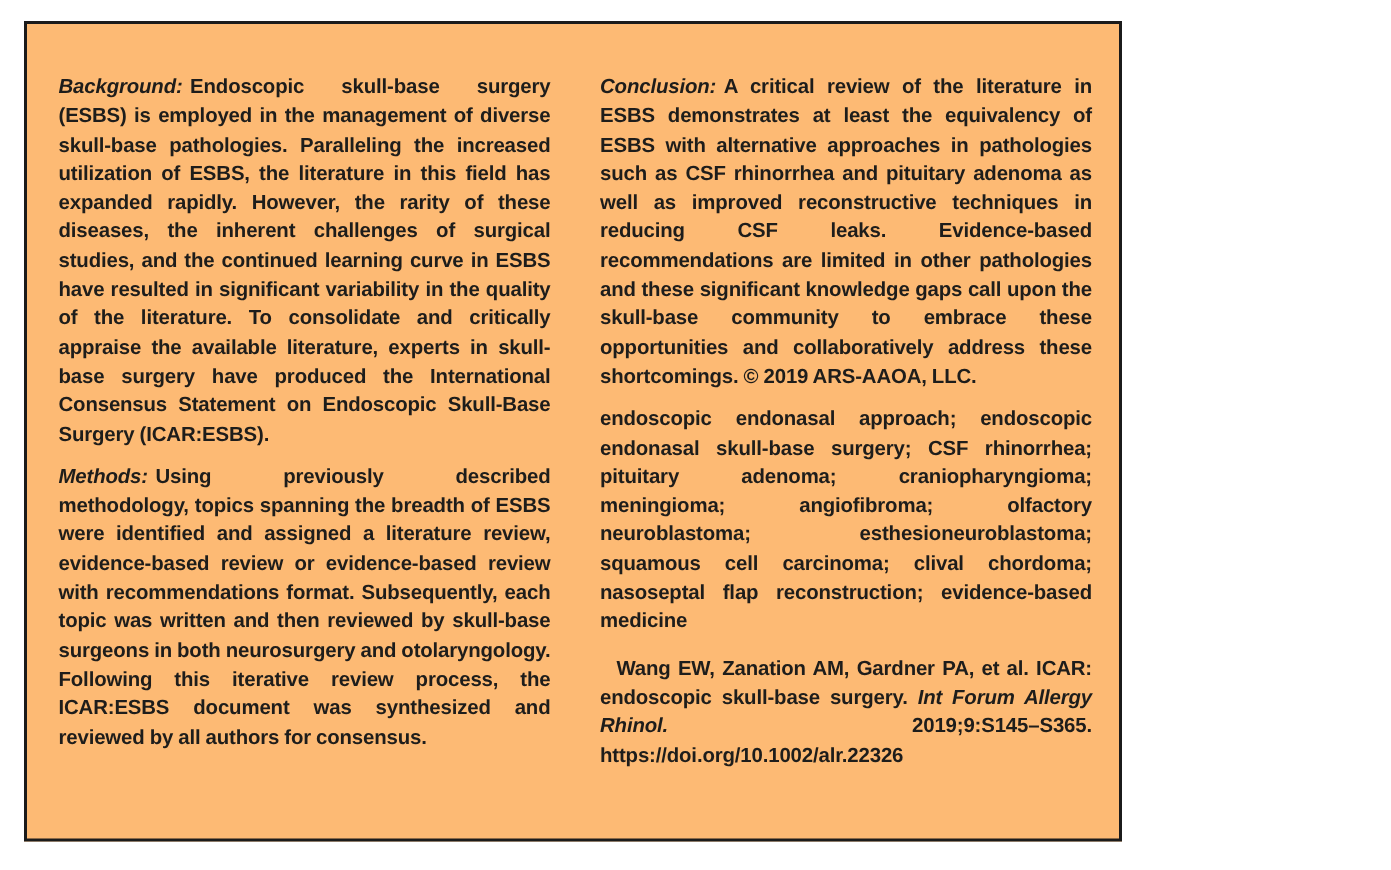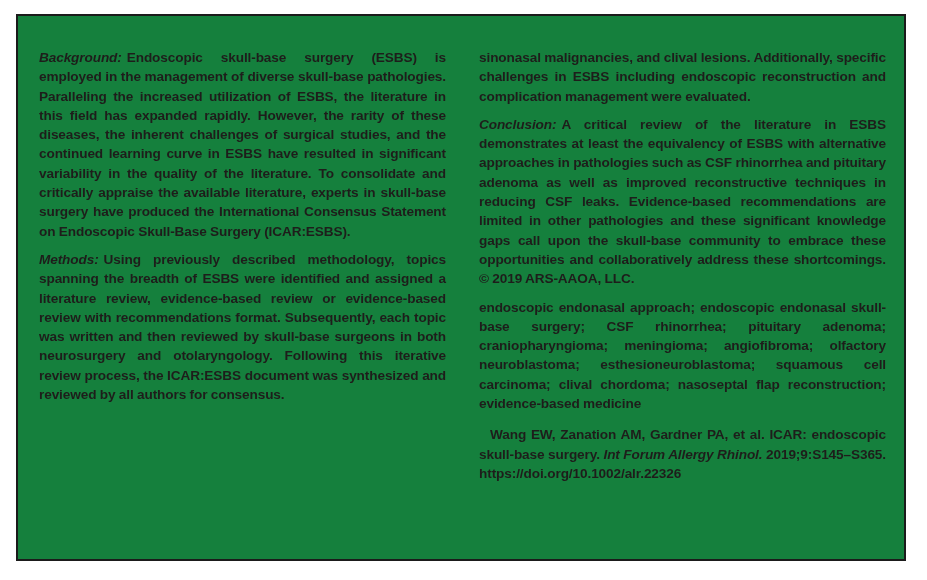--- a/index.html
+++ b/index.html
@@ -14,25 +14,25 @@
   .page {
     position: relative;
     width: 927px;
     height: 580px;
     background: #ffffff;
   }
   .abstract-box {
     position: absolute;
     left: 16px;
     top: 14px;
-    width: 890px;
+    width: 732px;
     height: 547px;
     box-sizing: border-box;
     border: 2px solid #1b1b1b;
-    background: #15803d;
+    background: #fdba74;
     padding: 32px 18px 10px 21px;
     overflow: hidden;
   }
   .columns {
     display: flex;
     gap: 33px;
     height: 100%;
   }
   .col {
     flex: 1 1 0;
@@ -78,21 +78,20 @@
     <div class="columns">
 
       <div class="col">
         <p class="para"><span class="sec-label">Background:</span><span>Endoscopic skull-base surgery (ESBS) is employed in the management of diverse skull-base pathologies. Paralleling the increased utilization of ESBS, the literature in this field has expanded rapidly. However, the rarity of these diseases, the inherent challenges of surgical studies, and the continued learning curve in ESBS have resulted in significant variability in the quality of the literature. To consolidate and critically appraise the available literature, experts in skull-base surgery have produced the International Consensus Statement on Endoscopic Skull-Base Surgery (ICAR:ESBS).</span></p>
 
         <p class="para"><span class="sec-label">Methods:</span><span>Using previously described methodology, topics spanning the breadth of ESBS were identified and assigned a literature review, evidence-based review or evidence-based review with recommendations format. Subsequently, each topic was written and then reviewed by skull-base surgeons in both neurosurgery and otolaryngology. Following this iterative review process, the ICAR:ESBS document was synthesized and reviewed by all authors for consensus.</span></p>
 
       </div>
 
       <div class="col">
-        <p class="para"><span>sinonasal malignancies, and clival lesions. Additionally, specific challenges in ESBS including endoscopic reconstruction and complication management were evaluated.</span></p>
 
         <p class="para"><span class="sec-label">Conclusion:</span><span>A critical review of the literature in ESBS demonstrates at least the equivalency of ESBS with alternative approaches in pathologies such as CSF rhinorrhea and pituitary adenoma as well as improved reconstructive techniques in reducing CSF leaks. Evidence-based recommendations are limited in other pathologies and these significant knowledge gaps call upon the skull-base community to embrace these opportunities and collaboratively address these shortcomings. © 2019 ARS-AAOA, LLC.</span></p>
 
         <p class="para"><span>endoscopic endonasal approach; endoscopic endonasal skull-base surgery; CSF rhinorrhea; pituitary adenoma; craniopharyngioma; meningioma; angiofibroma; olfactory neuroblastoma; esthesioneuroblastoma; squamous cell carcinoma; clival chordoma; nasoseptal flap reconstruction; evidence-based medicine</span></p>
 
         <p class="para citation"><span>Wang EW, Zanation AM, Gardner PA, et al. ICAR: endoscopic skull-base surgery.</span> <span class="journal-italic">Int Forum Allergy Rhinol.</span> <span>2019;9:S145–S365. https://doi.org/10.1002/alr.22326</span></p>
       </div>
 
     </div>
   </div>

